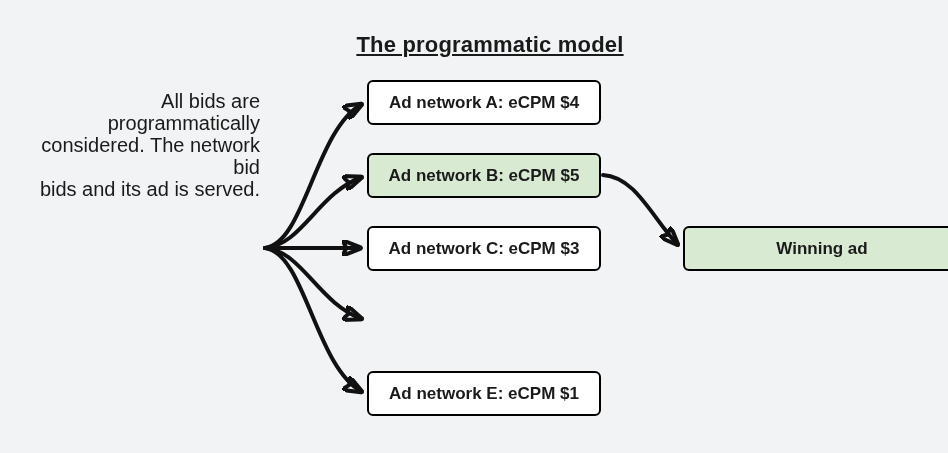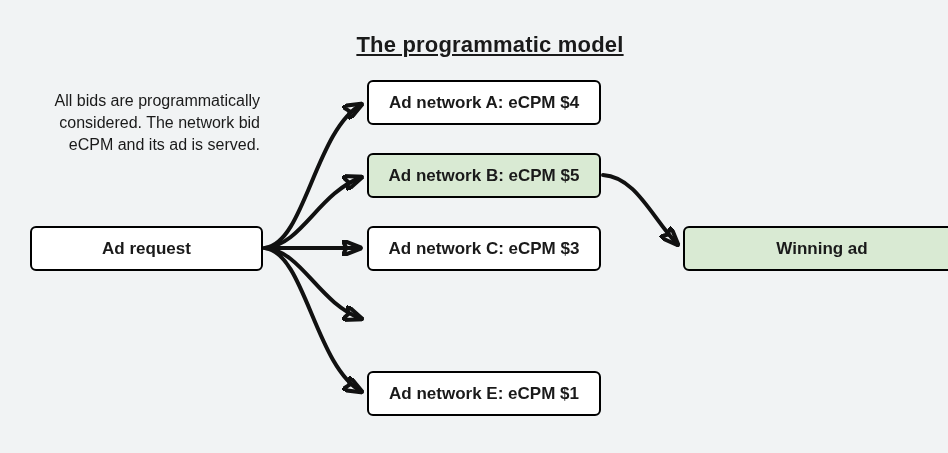--- a/index.html
+++ b/index.html
@@ -26,21 +26,21 @@
     letter-spacing: 0.2px;
     margin: 16px;
     text-decoration: underline;
   }
   .description {
     position: absolute;
     top: 90px;
     left: 14px;
     width: 246px;
     text-align: right;
-    font-size: 16px;
+    font-size: 20px;
     line-height: 22px;
   }
   .node {
     position: absolute;
     box-sizing: border-box;
     height: 45px;
     background: var(--box-fill, #ffffff);
     border: 2px solid var(--border, #000000);
     border-radius: 6px;
     display: flex;
@@ -77,40 +77,37 @@
 </head>
 <body>
 
 <div class="canvas">
 
   <h1 class="title">The programmatic model</h1>
 
   <div class="description">
     <div>All bids are programmatically</div>
     <div>considered. The network bid</div>
-    <div>eCPM and its ad is served.</div>
+    <div>bids and its ad is served.</div>
   </div>
 
   <svg class="arrows" width="948" height="453" viewBox="0 0 948 453" aria-hidden="true">
     <defs>
       <marker id="arrowhead" viewBox="0 0 20 16" refX="19" refY="8" markerWidth="20" markerHeight="16" markerUnits="userSpaceOnUse" orient="auto">
         <path d="M0,0 L20,8 L0,16 L4.5,8 Z" fill="#111111" stroke="none"></path>
       </marker>
     </defs>
     <path d="M 265 248 C 305 243, 315 130, 362 104" marker-end="url(#arrowhead)"></path>
     <path d="M 265 248 C 302 245, 318 193, 362 177" marker-end="url(#arrowhead)"></path>
     <path d="M 265 248 L 361 248" marker-end="url(#arrowhead)"></path>
     <path d="M 265 248 C 302 251, 318 303, 362 319" marker-end="url(#arrowhead)"></path>
     <path d="M 265 248 C 305 253, 315 366, 362 392" marker-end="url(#arrowhead)"></path>
     <path d="M 603 175 C 636 177, 652 218, 678 245" marker-end="url(#arrowhead)"></path>
   </svg>
 
-  <div class="node node-ad-request">
-    <span>Ad request</span>
-  </div>
 
   <div class="node node-network-a">
     <span>Ad network A: eCPM $4</span>
   </div>
 
   <div class="node node-network-b highlight">
     <span>Ad network B: eCPM $5</span>
   </div>
 
   <div class="node node-network-c">

